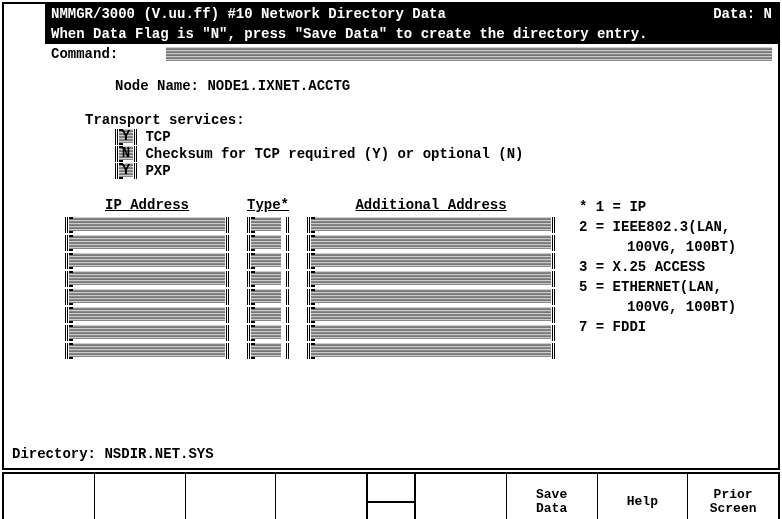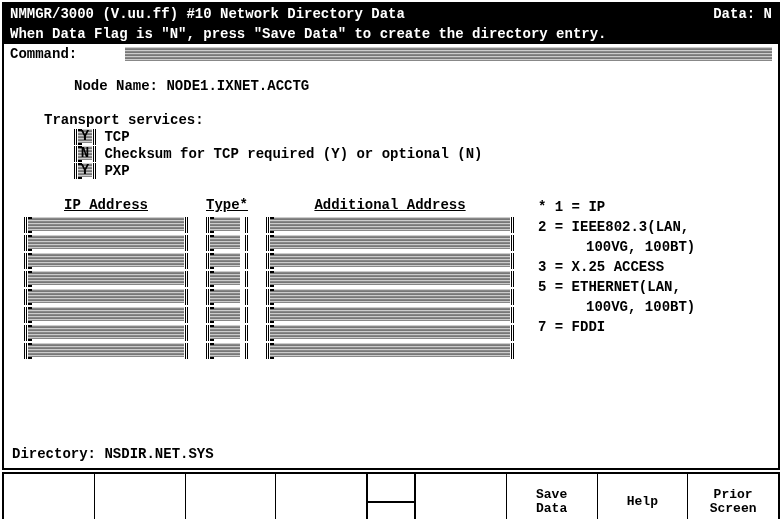--- a/index.html
+++ b/index.html
@@ -14,20 +14,21 @@
     width: 782px;
     height: 519px;
   }
   .screen {
     border: 2px solid #000;
     width: 778px;
     height: 468px;
     margin: 2px;
     position: relative;
     background: #fff;
+    padding-left: 41px;
   }
   .titlebar {
     background: #000;
     color: #fff;
     display: flex;
     justify-content: space-between;
     padding: 2px 6px;
     height: 20px;
     line-height: 16px;
   }

